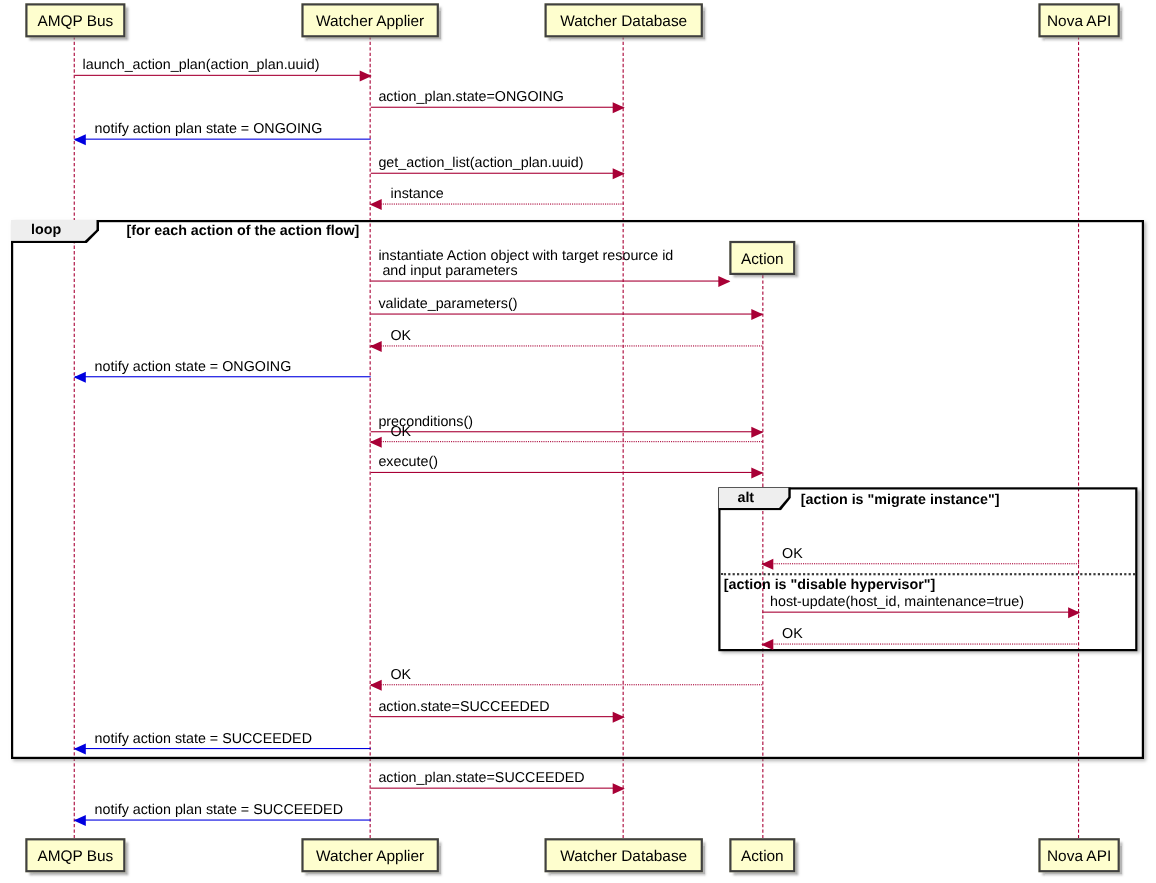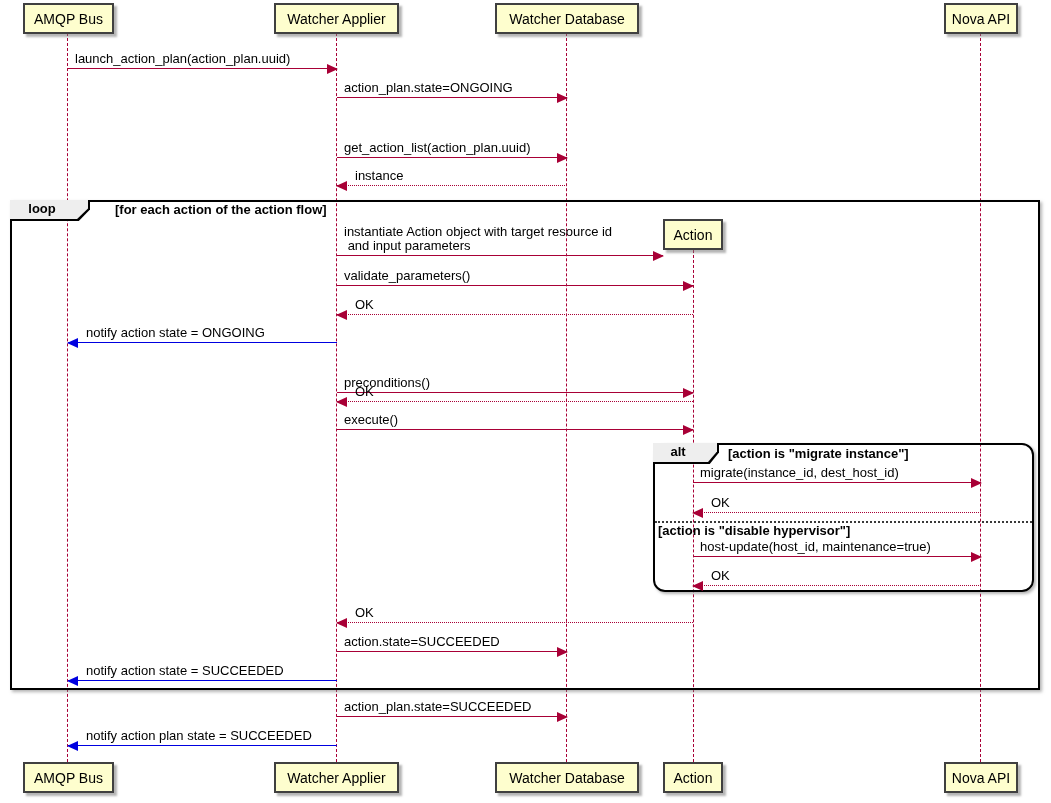--- a/index.html
+++ b/index.html
@@ -56,21 +56,21 @@
   <div class="lifeline" style="left:693px; top:250px; height:512px;"></div>
 
   <div class="frame" style="left:10px; top:200px; width:1030px; height:490px;">
     <div class="pent" style="width:80px; height:21px;">
       <div class="pent-in"></div>
       <div class="pent-label">loop</div>
     </div>
     <div class="frame-cond" style="left:103px; top:0px;">[for each action of the action flow]</div>
   </div>
 
-  <div class="frame" style="left:653px; top:443px; width:381px; height:149px;border-radius:12px;">
+  <div class="frame" style="left:653px; top:443px; width:381px; height:149px;">
     <div class="pent" style="width:66px; height:21px;">
       <div class="pent-in"></div>
       <div class="pent-label">alt</div>
     </div>
     <div class="frame-cond" style="left:73px; top:1px;">[action is "migrate instance"]</div>
     <div class="divider" style="top:76px;"></div>
     <div class="frame-cond" style="left:3px; top:78px;">[action is "disable hypervisor"]</div>
   </div>
 
   <div class="msg r" style="left:337px; top:80px; width:230px;">
@@ -78,20 +78,25 @@
     <div class="line"></div>
     <div class="head"></div>
   </div>
 
   <div class="msg r" style="left:68px; top:51px; width:269px;">
     <div class="lbl">launch_action_plan(action_plan.uuid)</div>
     <div class="line"></div>
     <div class="head"></div>
   </div>
 
+  <div class="msg l blue" style="left:68px; top:109px; width:269px;">
+    <div class="lbl">notify action plan state = ONGOING</div>
+    <div class="line"></div>
+    <div class="head"></div>
+  </div>
 
   <div class="msg r" style="left:337px; top:140px; width:230px;">
     <div class="lbl">get_action_list(action_plan.uuid)</div>
     <div class="line"></div>
     <div class="head"></div>
   </div>
 
   <div class="msg l dotted" style="left:337px; top:168px; width:230px;">
     <div class="lbl">instance</div>
     <div class="line"></div>
@@ -134,25 +139,20 @@
     <div class="line"></div>
     <div class="head"></div>
   </div>
 
   <div class="msg r" style="left:337px; top:412px; width:356px;">
     <div class="lbl">execute()</div>
     <div class="line"></div>
     <div class="head"></div>
   </div>
 
-  <div class="msg r" style="left:693px; top:465px; width:288px;">
-    <div class="lbl">migrate(instance_id, dest_host_id)</div>
-    <div class="line"></div>
-    <div class="head"></div>
-  </div>
 
   <div class="msg l dotted" style="left:693px; top:495px; width:288px;">
     <div class="lbl">OK</div>
     <div class="line"></div>
     <div class="head"></div>
   </div>
 
   <div class="msg r" style="left:693px; top:539px; width:288px;">
     <div class="lbl">host-update(host_id, maintenance=true)</div>
     <div class="line"></div>

